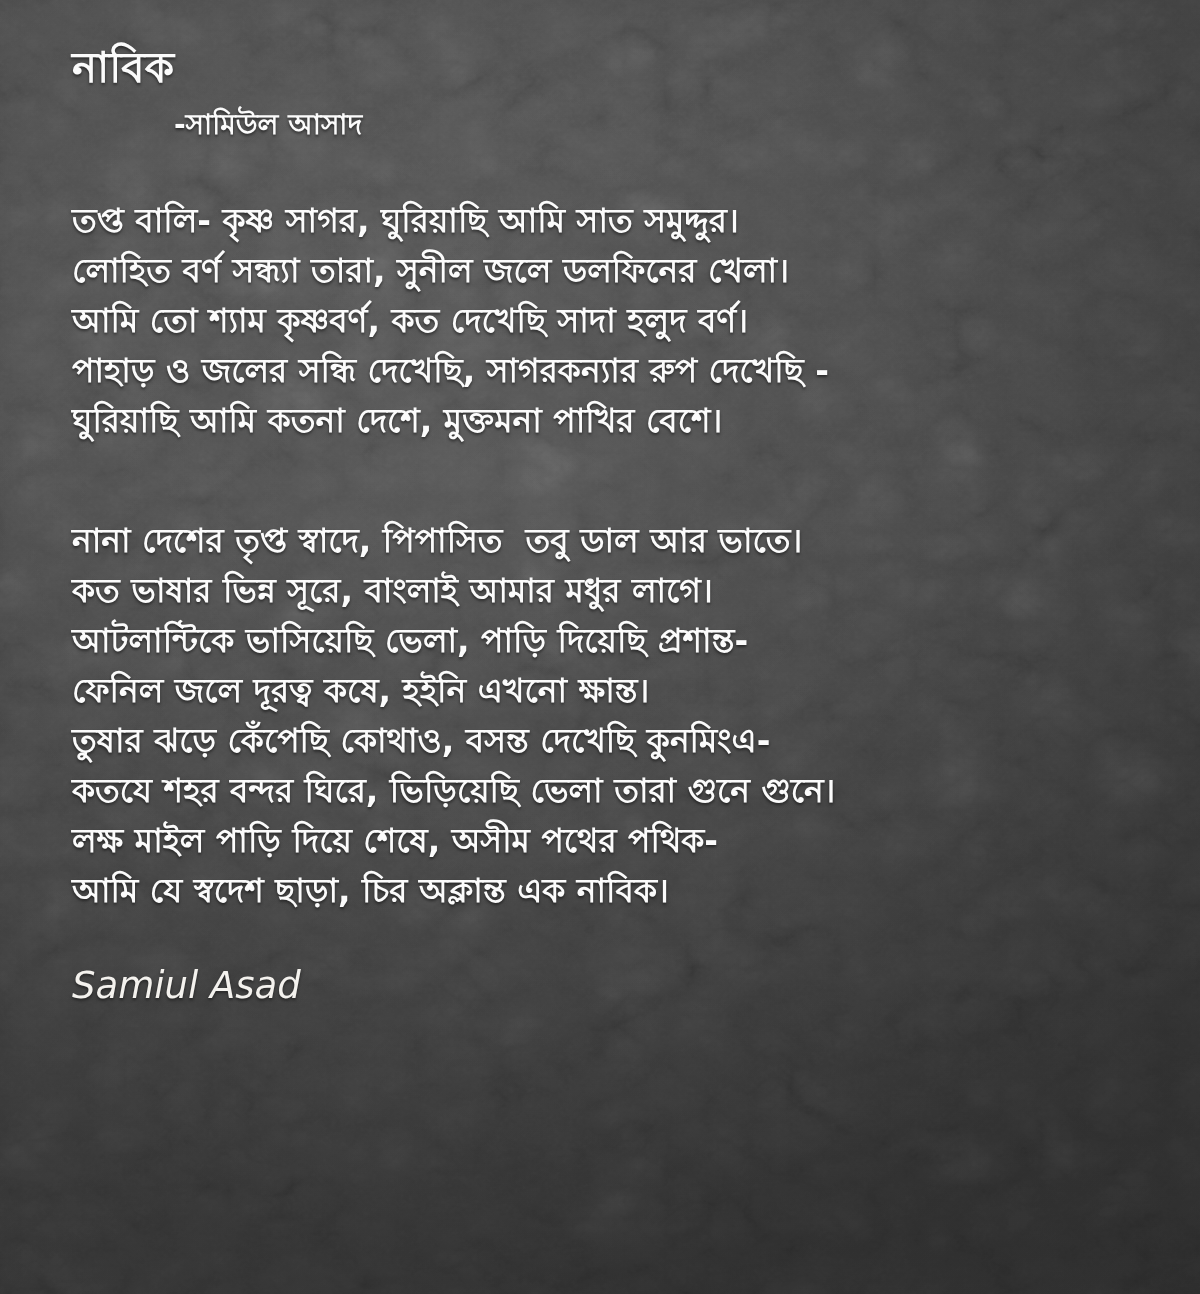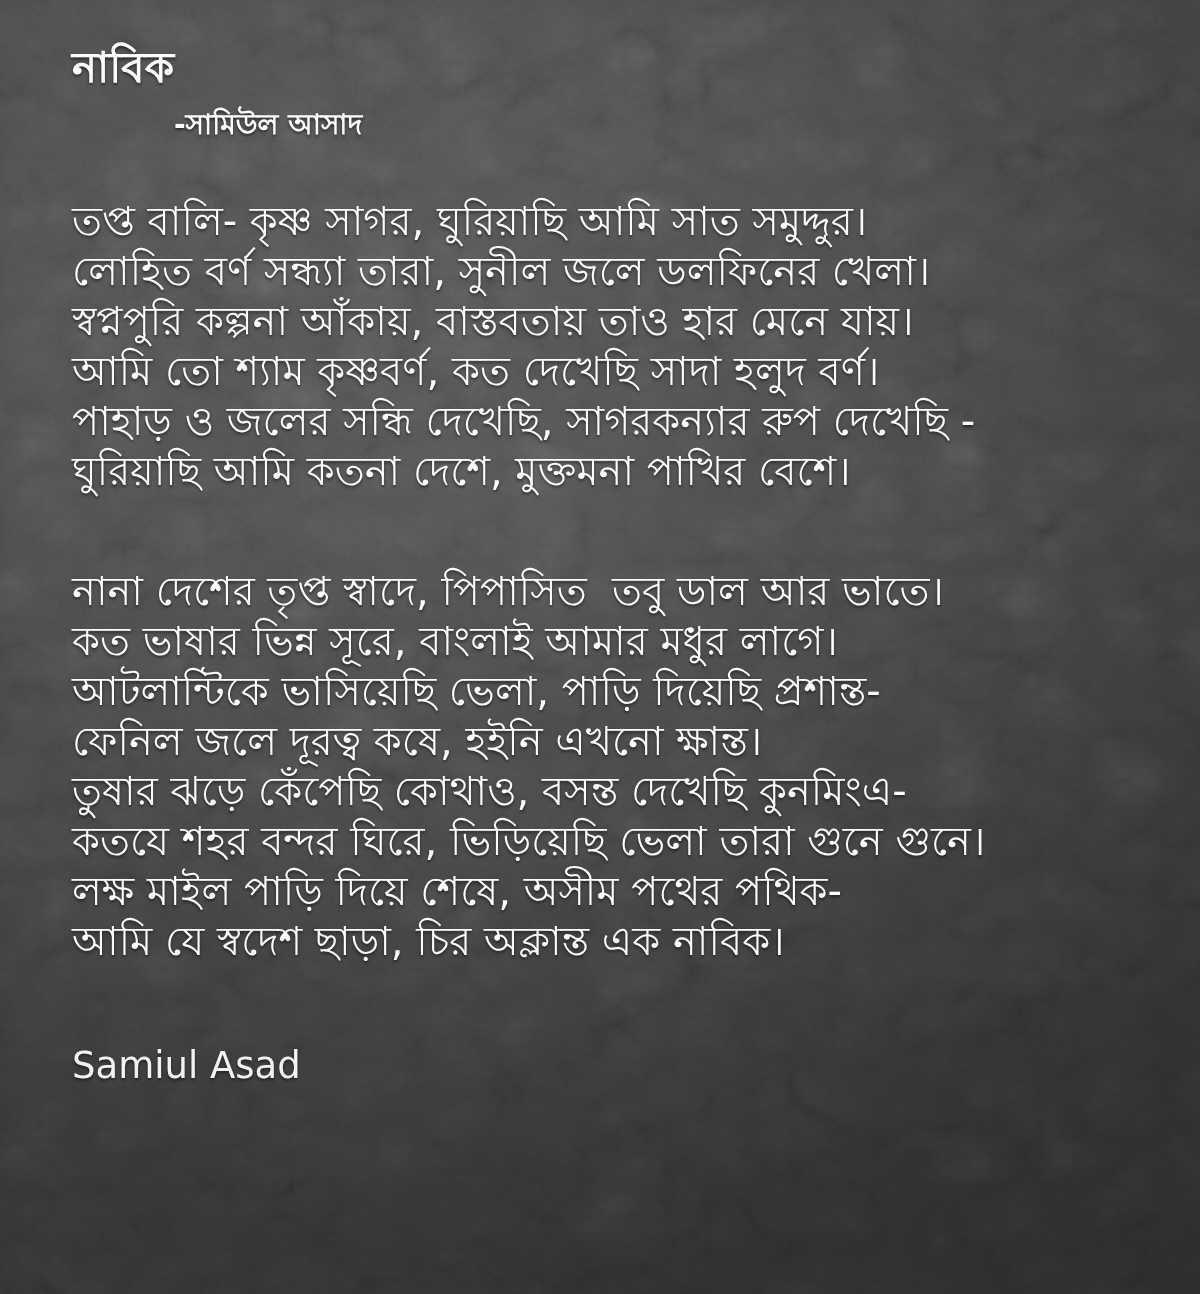--- a/index.html
+++ b/index.html
@@ -55,29 +55,30 @@
     line-height: 1.2;
     text-shadow: 0 2px 3px rgba(0,0,0,0.5);
   }
   .stanza {
     margin-top: 54px;
   }
   .stanza.second {
     margin-top: 70px;
   }
   .poem-line {
-    font-size: 40px;
-    font-weight: 400;
+    font-size: 33px;
+    font-weight: 700;
     line-height: 50px;
     white-space: pre;
     text-shadow: 0 2px 3px rgba(0,0,0,0.5);
   }
   .footer-author {
-    margin-top: 78px;
+    margin-top: 48px;
     font-size: 37px;
+    font-style: italic;
     font-weight: 400;
     color: #f4f2ee;
     text-shadow: 0 2px 3px rgba(0,0,0,0.45);
   }
 </style>
 </head>
 <body>
 
 <div class="page">
 
@@ -106,21 +107,20 @@
 
   <div class="content">
 
     <h1 class="poem-title">নাবিক</h1>
 
     <div class="poem-author-line">-সামিউল আসাদ</div>
 
     <div class="stanza">
       <div class="poem-line">তপ্ত বালি- কৃষ্ণ সাগর, ঘুরিয়াছি আমি সাত সমুদ্দুর।</div>
       <div class="poem-line">লোহিত বর্ণ সন্ধ্যা তারা, সুনীল জলে ডলফিনের খেলা।</div>
-      <div class="poem-line">স্বপ্নপুরি কল্পনা আঁকায়, বাস্তবতায় তাও হার মেনে যায়।</div>
       <div class="poem-line">আমি তো শ্যাম কৃষ্ণবর্ণ, কত দেখেছি সাদা হলুদ বর্ণ।</div>
       <div class="poem-line">পাহাড় ও জলের সন্ধি দেখেছি, সাগরকন্যার রুপ দেখেছি -</div>
       <div class="poem-line">ঘুরিয়াছি আমি কতনা দেশে, মুক্তমনা পাখির বেশে।</div>
     </div>
 
     <div class="stanza second">
       <div class="poem-line">নানা দেশের তৃপ্ত স্বাদে, পিপাসিত  তবু ডাল আর ভাতে।</div>
       <div class="poem-line">কত ভাষার ভিন্ন সূরে, বাংলাই আমার মধুর লাগে।</div>
       <div class="poem-line">আটলান্টিকে ভাসিয়েছি ভেলা, পাড়ি দিয়েছি প্রশান্ত-</div>
       <div class="poem-line">ফেনিল জলে দূরত্ব কষে, হইনি এখনো ক্ষান্ত।</div>

